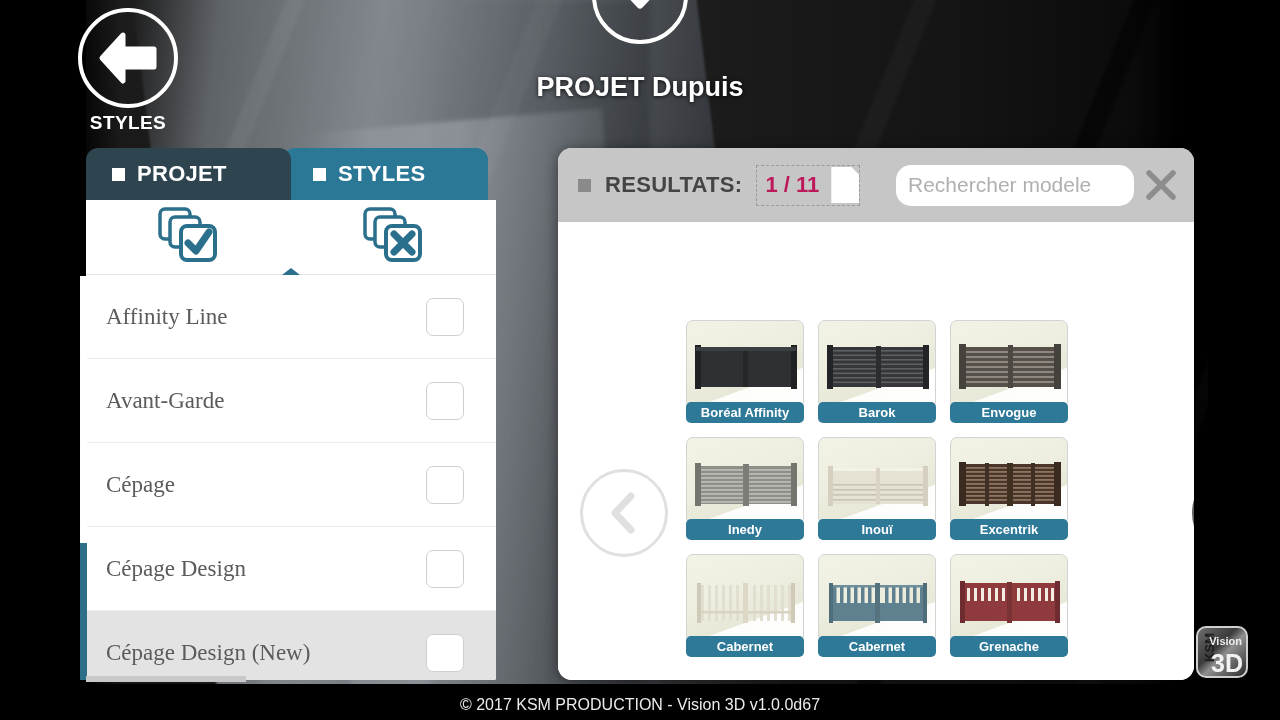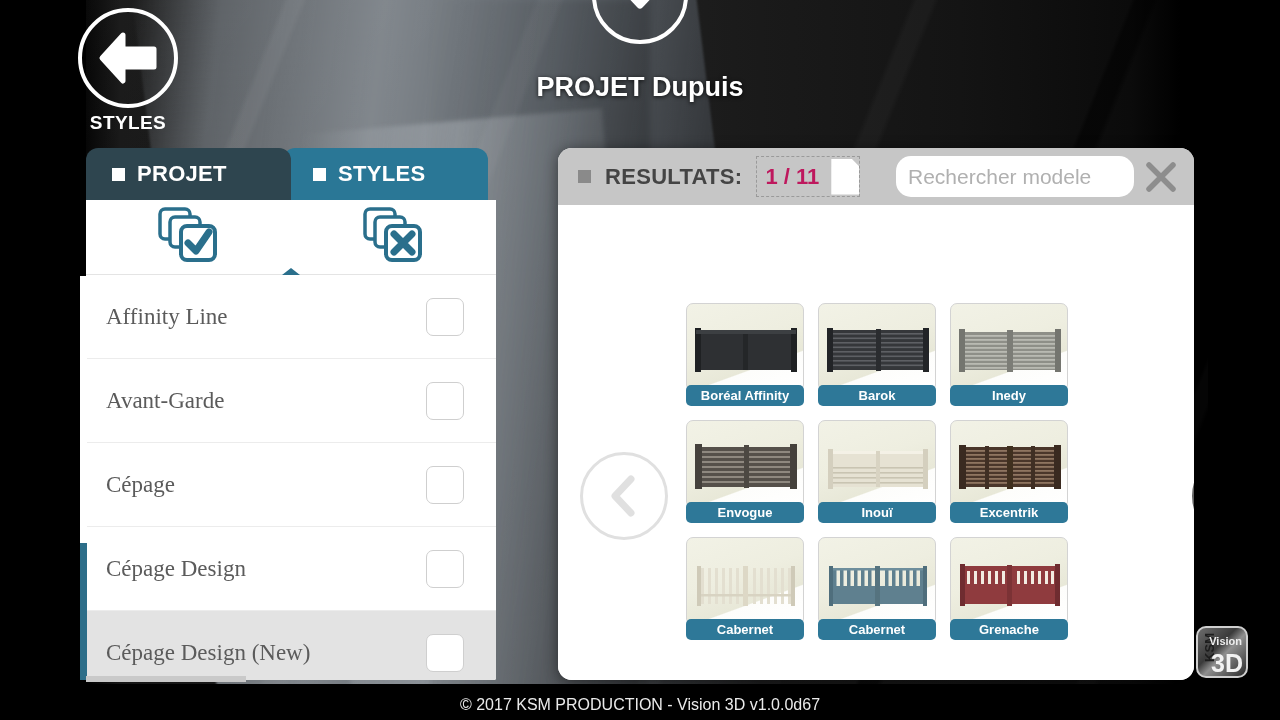--- a/index.html
+++ b/index.html
@@ -132,21 +132,21 @@
     position:absolute; left:86px; top:676px; width:160px; height:6px; background:#c9c9c9; z-index: 11;
   }
 
   
   .right-panel {
     position: absolute; left: 558px; top: 148px; width: 636px; height: 532px;
     background: rgba(255,255,255,0.93); border-radius: 14px; z-index: 10; overflow: hidden;
     box-shadow: 0 2px 14px rgba(0,0,0,.45);
   }
   .res-header {
-    height: 57px; background: #c6c6c6; display: flex; align-items: center; padding: 0 16px 0 20px; gap: 14px;
+    height: 74px; background: #c6c6c6; display: flex; align-items: center; padding: 0 16px 0 20px; gap: 14px;
   }
   .res-sq { width: 13px; height: 13px; background: #8a8a8a; }
   .res-title { font-size: 22px; font-weight: bold; color: #444; letter-spacing: .3px; }
   .res-count-box {
     display: flex; align-items: center; gap: 6px;
     border: 1px dashed #9a9a9a; padding: 3px 0 3px 8px; height: 41px; min-width: 74px;
   }
   .res-count { font-size: 22px; font-weight: bold; color: #be185d; padding-right: 6px; text-align: center; }
   .page-icon {
     width: 28px; height: 36px; background: #fff; position: relative;
@@ -361,59 +361,59 @@
               <rect x="96" y="4" width="6" height="44" fill="#222427"></rect>
               <rect x="49" y="5" width="5" height="42" fill="#2a2c2f"></rect>
             </svg>
           </div>
           <div class="tile-label">Barok</div>
         </div>
 
         <div class="tile">
           <div class="tile-img">
             <svg class="gate" viewBox="0 0 102 50" aria-hidden="true">
+              <rect x="1" y="6" width="100" height="40" fill="#55504a"></rect>
+              <g fill="#8e887f">
+                <rect x="4" y="10" width="94" height="2"></rect>
+                  <rect x="4" y="15" width="94" height="2"></rect>
+                <rect x="4" y="20" width="94" height="2"></rect>
+                  <rect x="4" y="25" width="94" height="2"></rect>
+                <rect x="4" y="30" width="94" height="2"></rect>
+                  <rect x="4" y="35" width="94" height="2"></rect>
+                <rect x="4" y="40" width="94" height="2"></rect>
+              </g>
+              <rect x="0" y="3" width="7" height="45" fill="#45413c"></rect>
+              <rect x="95" y="3" width="7" height="45" fill="#45413c"></rect>
+              <rect x="49" y="4" width="5" height="43" fill="#4c4842"></rect>
+            </svg>
+          </div>
+          <div class="tile-label">Envogue</div>
+        </div>
+
+        <div class="tile">
+          <div class="tile-img">
+            <svg class="gate" viewBox="0 0 102 50" aria-hidden="true">
               <rect x="1" y="8" width="100" height="38" fill="#8e8f88"></rect>
               <g fill="#b9baB2">
                 <rect x="4" y="11" width="94" height="1.8"></rect>
                   <rect x="4" y="15" width="94" height="1.8"></rect>
                 <rect x="4" y="19" width="94" height="1.8"></rect>
                   <rect x="4" y="23" width="94" height="1.8"></rect>
                 <rect x="4" y="27" width="94" height="1.8"></rect>
                   <rect x="4" y="31" width="94" height="1.8"></rect>
                 <rect x="4" y="35" width="94" height="1.8"></rect>
                   <rect x="4" y="39" width="94" height="1.8"></rect>
                 <rect x="4" y="43" width="94" height="1.8"></rect>
               </g>
               <rect x="0" y="5" width="6" height="43" fill="#74756f"></rect>
               <rect x="96" y="5" width="6" height="43" fill="#74756f"></rect>
               <rect x="48" y="6" width="6" height="42" fill="#7c7d77"></rect>
             </svg>
           </div>
           <div class="tile-label">Inedy</div>
-        </div>
-
-        <div class="tile">
-          <div class="tile-img">
-            <svg class="gate" viewBox="0 0 102 50" aria-hidden="true">
-              <rect x="1" y="6" width="100" height="40" fill="#55504a"></rect>
-              <g fill="#8e887f">
-                <rect x="4" y="10" width="94" height="2"></rect>
-                  <rect x="4" y="15" width="94" height="2"></rect>
-                <rect x="4" y="20" width="94" height="2"></rect>
-                  <rect x="4" y="25" width="94" height="2"></rect>
-                <rect x="4" y="30" width="94" height="2"></rect>
-                  <rect x="4" y="35" width="94" height="2"></rect>
-                <rect x="4" y="40" width="94" height="2"></rect>
-              </g>
-              <rect x="0" y="3" width="7" height="45" fill="#45413c"></rect>
-              <rect x="95" y="3" width="7" height="45" fill="#45413c"></rect>
-              <rect x="49" y="4" width="5" height="43" fill="#4c4842"></rect>
-            </svg>
-          </div>
-          <div class="tile-label">Envogue</div>
         </div>
 
         <div class="tile">
           <div class="tile-img">
             <svg class="gate" viewBox="0 0 102 50" aria-hidden="true">
               <rect x="2" y="10" width="98" height="36" fill="#e6e2d3"></rect>
               <g fill="#c9c4b2">
                 <rect x="5" y="26" width="92" height="1.6"></rect>
                   <rect x="5" y="31" width="92" height="1.6"></rect>
                 <rect x="5" y="36" width="92" height="1.6"></rect>

